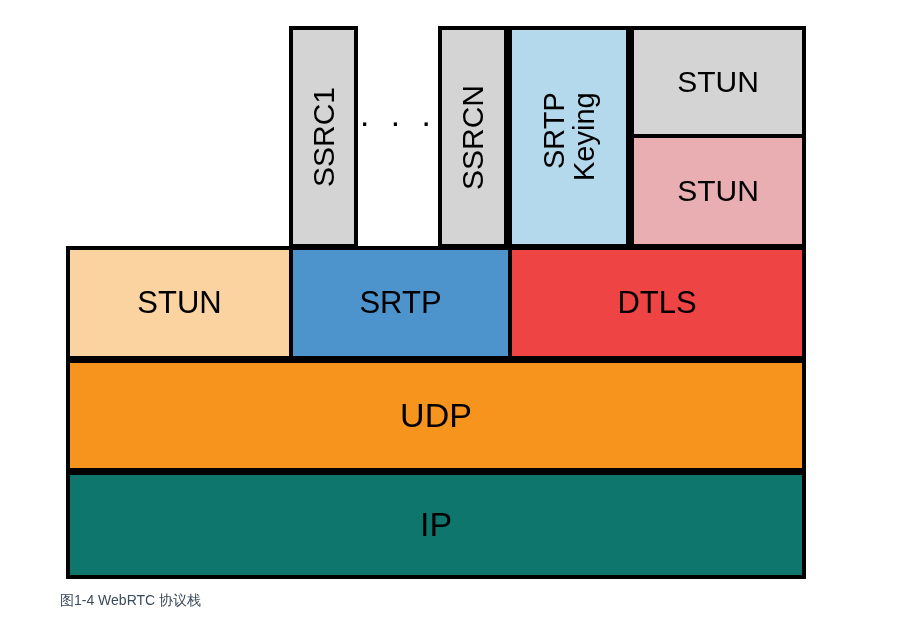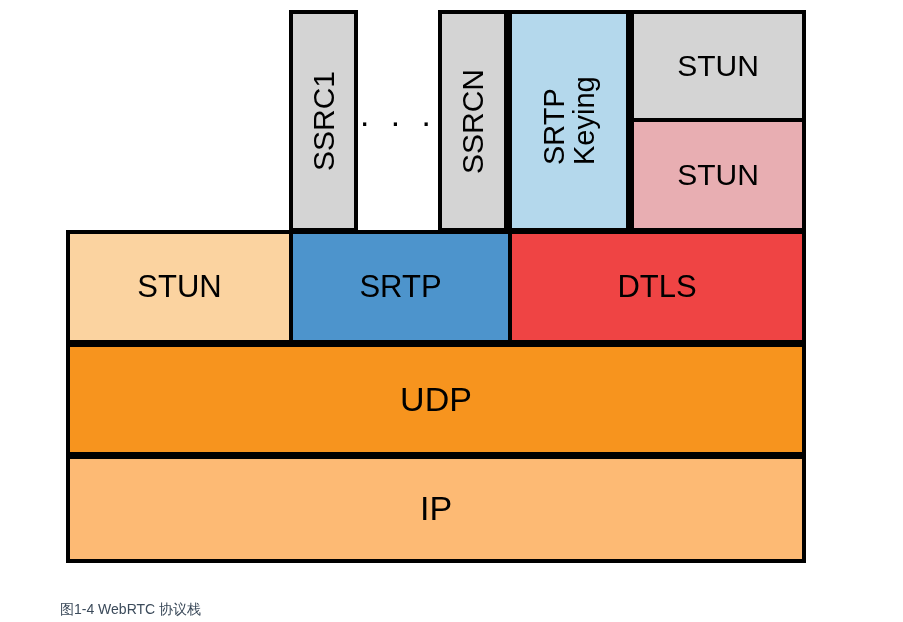--- a/index.html
+++ b/index.html
@@ -27,22 +27,23 @@
     position: absolute;
     box-sizing: border-box;
     border: 4px solid #000000;
     display: flex;
     align-items: center;
     justify-content: center;
     color: #000000;
     font-family: "Liberation Sans", sans-serif;
     font-weight: 400;
     line-height: 1.05;
-    text-align: left;
+    text-align: right;
     letter-spacing: 0px;
+    margin-top: 16px;
   }
 
   
   .ssrc {
     background: #d4d4d4;
     font-size: 30px;
     writing-mode: vertical-rl;
     transform: rotate(180deg);
   }
   #ssrc1 { left: 289px; top: 10px;  width: 69px;  height: 222px; }
@@ -105,34 +106,33 @@
   
   #udp {
     left: 66px; top: 343px; width: 740px; height: 113px;
     background: #f7941e;
     font-size: 34px;
   }
 
   
   #ip {
     left: 66px; top: 455px; width: 740px; height: 108px;
-    background: #fdba74;
+    background: #0f766e;
     font-size: 34px;
   }
 
   
   #caption {
     position: absolute;
     left: 60px;
     top: 592px;
     font-size: 14px;
     color: #3b4a5a;
     font-family: "Liberation Sans", sans-serif;
     white-space: nowrap;
-    margin-top: 9px;
   }
 </style>
 </head>
 <body>
 
 <div id="diagram">
 
   <div class="box ssrc" id="ssrc1">SSRC1</div>
 
   <div id="ellipsis">· · ·</div>

